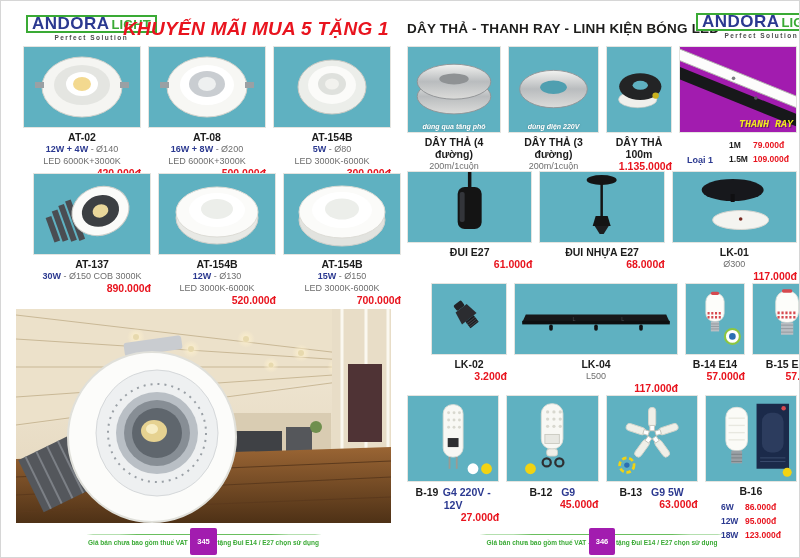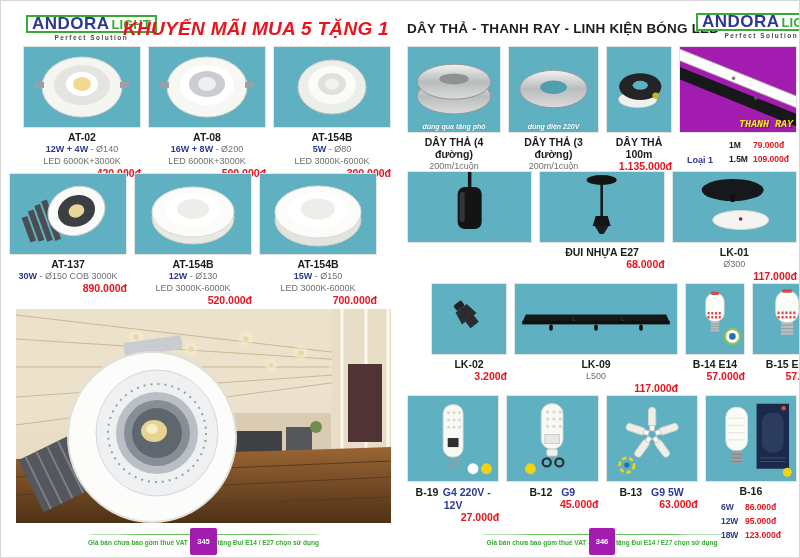--- a/index.html
+++ b/index.html
@@ -108,21 +108,21 @@
       </div>
       <div class="lbl">
         <div class="code">AT-154B</div>
         <div class="spec"><span class="watt">5W</span><span> - Ø80</span></div>
         <div class="spec">LED 3000K-6000K</div>
         <div class="price">300.000đ</div>
       </div>
     </div>
   </div>
 
-  <div class="prow" style="left:8px;top:172px;width:368px;">
+  <div class="prow" style="left:32px;top:172px;width:368px;">
     <div class="col">
       <div class="tile" style="height:80px;">
         <svg viewBox="0 0 110 80">
             <g transform="rotate(-20 55 40)">
               <g fill="#4a4d52">
                 <rect x="10" y="28" width="6" height="26"></rect>
                 <rect x="18" y="24" width="6" height="32"></rect>
                 <rect x="26" y="21" width="6" height="38"></rect>
                 <rect x="34" y="19" width="6" height="42"></rect>
               </g>
@@ -338,20 +338,24 @@
 
   <div class="prow" style="left:406px;top:170px;width:390px;">
     <div class="col">
       <div class="tile" style="height:70px;">
         <svg viewBox="0 0 100 70">
             <line x1="50" y1="0" x2="50" y2="16" stroke="#141414" stroke-width="3.5"></line>
             <rect x="38" y="15" width="24" height="42" rx="7" fill="#141414"></rect>
             <rect x="40" y="20" width="5" height="30" rx="2" fill="#33353a"></rect>
           </svg>
       </div>
+      <div class="lbl">
+        <div class="code">ĐUI E27</div>
+        <div class="price">61.000đ</div>
+      </div>
     </div>
     <div class="col">
       <div class="tile" style="height:70px;">
         <svg viewBox="0 0 100 70">
             <ellipse cx="50" cy="8" rx="15" ry="5" fill="#141414"></ellipse>
             <line x1="50" y1="10" x2="50" y2="44" stroke="#141414" stroke-width="2.5"></line>
             <polygon points="44,44 56,44 59,54 41,54" fill="#141414"></polygon>
             <polygon points="43,54 57,54 52,62 48,62" fill="#1d1d1f"></polygon>
           </svg>
       </div>
@@ -406,21 +410,21 @@
             <g fill="#101012">
               <rect x="38" y="41" width="4" height="7" rx="2"></rect>
               <rect x="88" y="41" width="4" height="7" rx="2"></rect>
               <rect x="138" y="41" width="4" height="7" rx="2"></rect>
             </g>
             <text x="64" y="37" font-size="6" fill="#4a4c50">L</text>
             <text x="118" y="37" font-size="6" fill="#4a4c50">L</text>
           </svg>
       </div>
       <div class="lbl">
-        <div class="code">LK-09</div>
+        <div class="code">LK-04</div>
         <div class="spec">L500</div>
         <div class="price">117.000đ</div>
       </div>
     </div>
     <div class="col" style="flex:0 0 60px;">
       <div class="tile" style="height:70px;">
         <svg viewBox="0 0 70 70">
             <rect x="24" y="4" width="22" height="34" rx="10" fill="#fdfdfa" stroke="#e1e1da"></rect>
             <rect x="30" y="2" width="10" height="4" rx="2" fill="#d6494f"></rect>
             <g stroke="#d6494f" stroke-width="3" stroke-dasharray="2.5 2">

